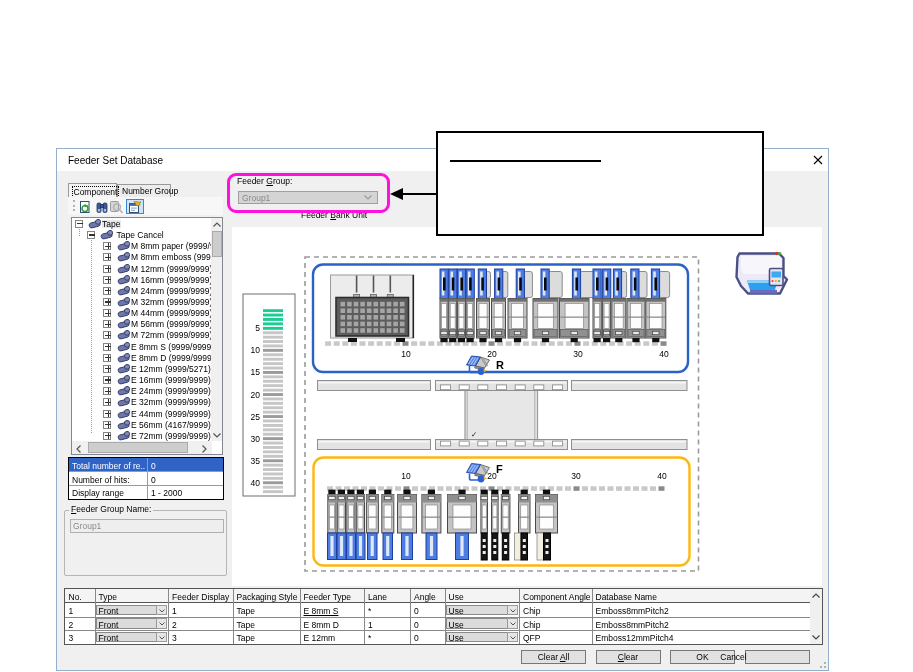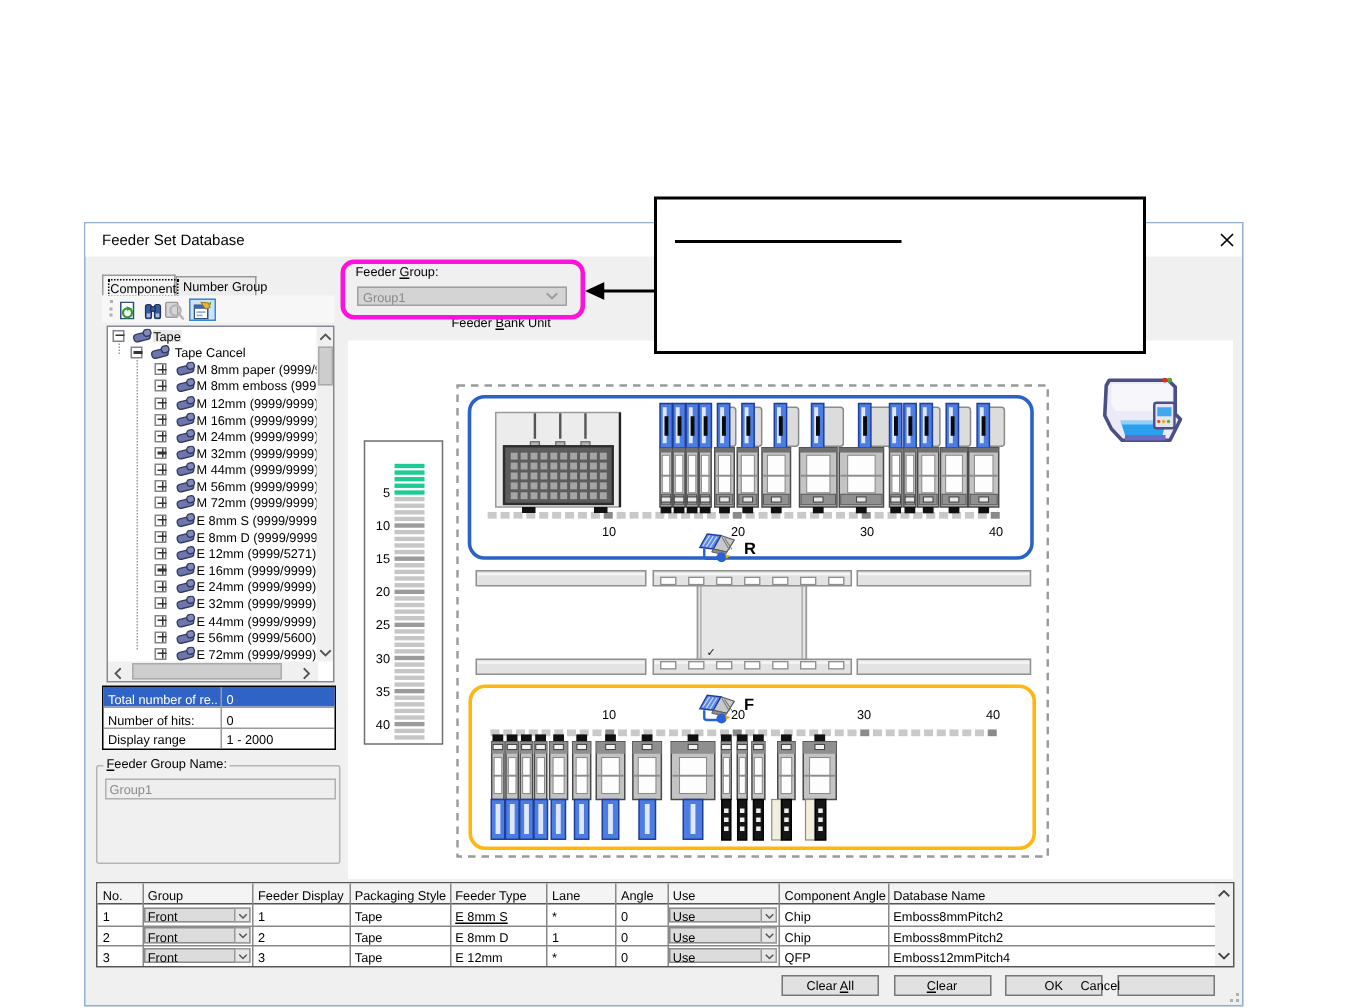--- a/index.html
+++ b/index.html
@@ -244,21 +244,21 @@
 <div class="abs t8" style="left:59.5px;top:192.0px;white-space:nowrap;">E 44mm (9999/9999)</div>
 <div class="abs" style="left:31.9px;top:203.1px;width:8px;height:8px;background:#fff;border:1px solid #848484;"></div>
 <div class="abs" style="left:33.9px;top:206.5px;width:6px;height:1.2px;background:#333;"></div>
 <div class="abs" style="left:36.3px;top:204.1px;width:1.2px;height:6px;background:#333;"></div>
 <svg class="abs" style="left:45.0px;top:202.1px;" width="14" height="10" viewBox="0 0 14 10">
       <g transform="rotate(-14 7 5)">
         <rect x="1" y="3" width="11" height="5" rx="2.2" fill="#6d77ab" stroke="#323a63" stroke-width="0.9"></rect>
         <rect x="8" y="1.4" width="5" height="4.5" rx="2" fill="#8089b8" stroke="#323a63" stroke-width="0.9"></rect>
       </g>
     </svg>
-<div class="abs t8" style="left:59.5px;top:203.1px;white-space:nowrap;">E 56mm (9999/5600)</div>
+<div class="abs t8" style="left:59.5px;top:203.1px;white-space:nowrap;">E 56mm (4167/9999)</div>
 <div class="abs" style="left:31.9px;top:214.3px;width:8px;height:8px;background:#fff;border:1px solid #848484;"></div>
 <div class="abs" style="left:33.9px;top:217.7px;width:6px;height:1.2px;background:#333;"></div>
 <div class="abs" style="left:36.3px;top:215.3px;width:1.2px;height:6px;background:#333;"></div>
 <svg class="abs" style="left:45.0px;top:213.3px;" width="14" height="10" viewBox="0 0 14 10">
       <g transform="rotate(-14 7 5)">
         <rect x="1" y="3" width="11" height="5" rx="2.2" fill="#6d77ab" stroke="#323a63" stroke-width="0.9"></rect>
         <rect x="8" y="1.4" width="5" height="4.5" rx="2" fill="#8089b8" stroke="#323a63" stroke-width="0.9"></rect>
       </g>
     </svg>
 <div class="abs t8" style="left:59.5px;top:214.3px;white-space:nowrap;">E 72mm (9999/9999)</div>
@@ -851,21 +851,21 @@
 <div class="abs" style="left:299.5px;top:589.0px;width:1px;height:54.5px;background:#888;"></div>
 <div class="abs" style="left:364px;top:589.0px;width:1px;height:54.5px;background:#888;"></div>
 <div class="abs" style="left:410px;top:589.0px;width:1px;height:54.5px;background:#888;"></div>
 <div class="abs" style="left:444.5px;top:589.0px;width:1px;height:54.5px;background:#888;"></div>
 <div class="abs" style="left:519px;top:589.0px;width:1px;height:54.5px;background:#888;"></div>
 <div class="abs" style="left:591.5px;top:589.0px;width:1px;height:54.5px;background:#888;"></div>
 <div class="abs" style="left:809.5px;top:589.0px;width:1px;height:54.5px;background:#888;"></div>
 <div class="abs" style="left:64.5px;top:616.5px;width:745.0px;height:1px;background:#888;"></div>
 <div class="abs" style="left:64.5px;top:630.0px;width:745.0px;height:1px;background:#888;"></div>
 <div class="abs t8" style="left:68.5px;top:593.0px;white-space:nowrap;">No.</div>
-<div class="abs t8" style="left:98.5px;top:593.0px;white-space:nowrap;">Group</div>
+<div class="abs t8" style="left:98.5px;top:593.0px;white-space:nowrap;">Type</div>
 <div class="abs t8" style="left:172.0px;top:593.0px;white-space:nowrap;">Feeder Display</div>
 <div class="abs t8" style="left:236.5px;top:593.0px;white-space:nowrap;">Packaging Style</div>
 <div class="abs t8" style="left:303.5px;top:593.0px;white-space:nowrap;">Feeder Type</div>
 <div class="abs t8" style="left:368.0px;top:593.0px;white-space:nowrap;">Lane</div>
 <div class="abs t8" style="left:414.0px;top:593.0px;white-space:nowrap;">Angle</div>
 <div class="abs t8" style="left:448.5px;top:593.0px;white-space:nowrap;">Use</div>
 <div class="abs t8" style="left:523.0px;top:593.0px;white-space:nowrap;">Component Angle</div>
 <div class="abs t8" style="left:595.5px;top:593.0px;white-space:nowrap;">Database Name</div>
 <div class="abs t8" style="left:68.5px;top:607.0px;white-space:nowrap;">1</div>
 <div class="abs" style="left:96.0px;top:604.5px;width:70.5px;height:10.5px;background:#dcdcdc;border:1px solid #8a8a8a;"></div>

